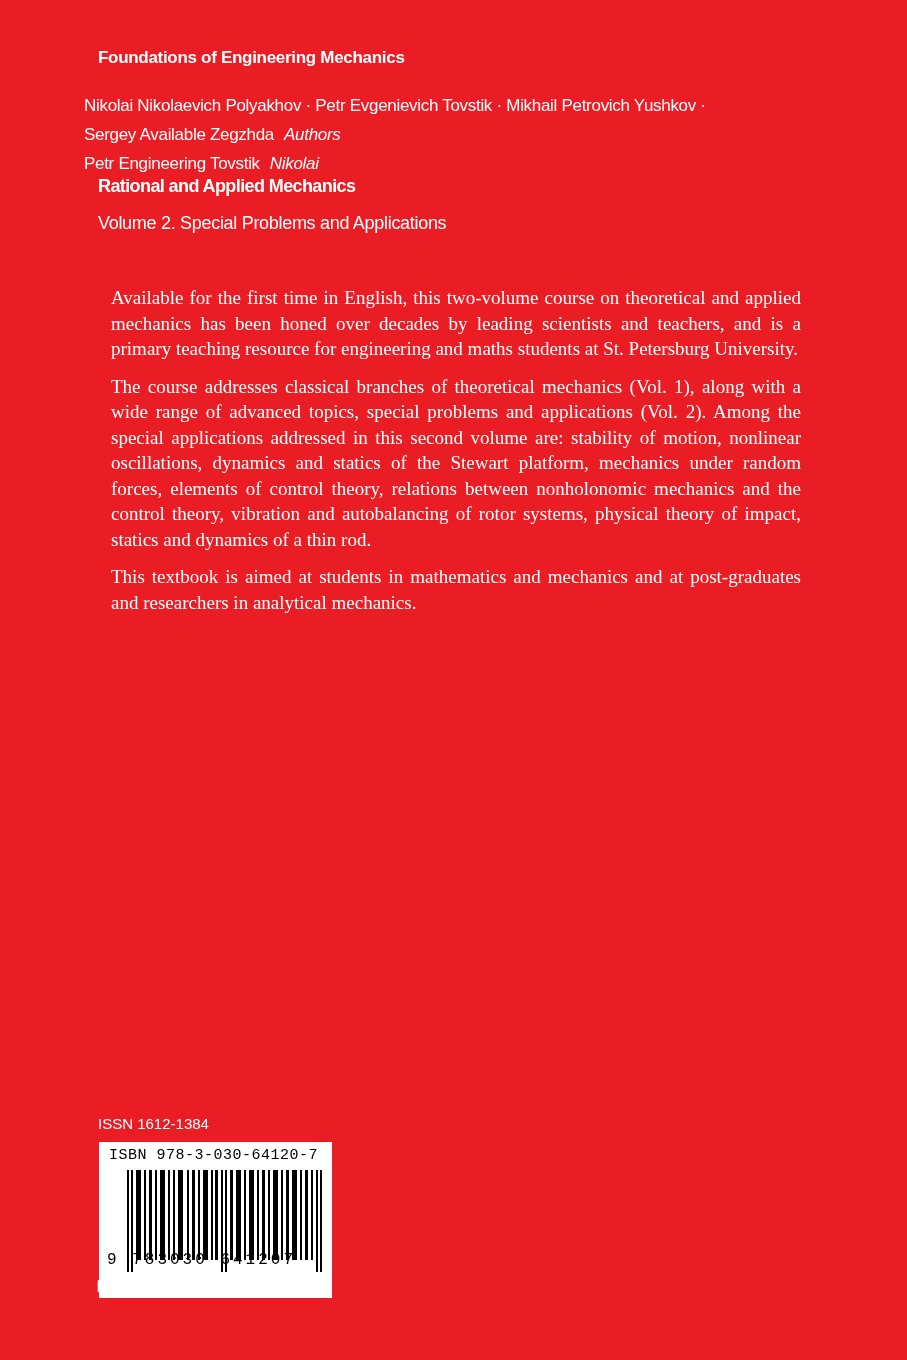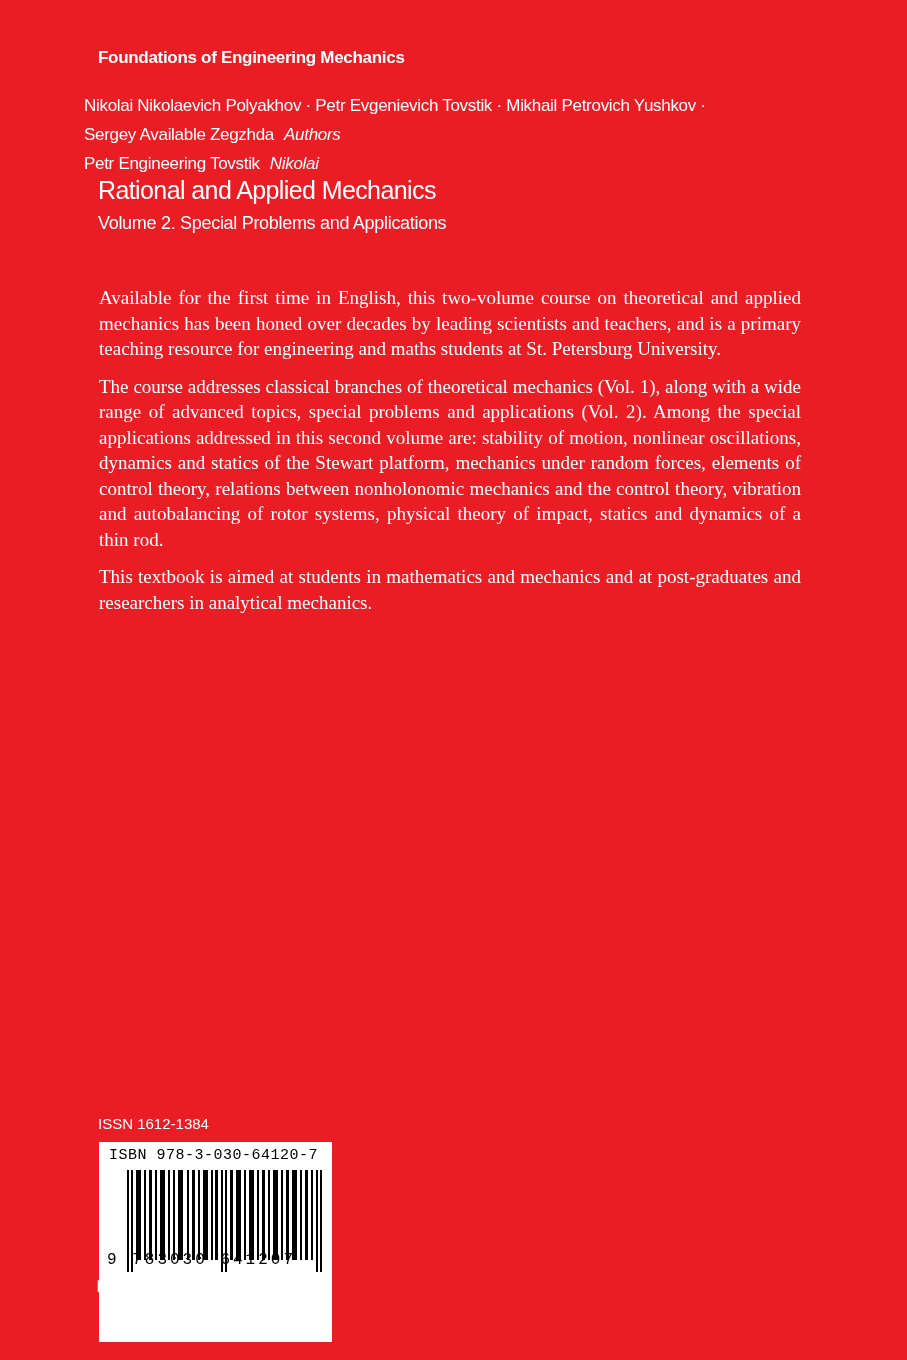--- a/index.html
+++ b/index.html
@@ -2,26 +2,26 @@
 <html><head>
 <meta charset="utf-8">
 <style>
   html,body{margin:0;padding:0;}
   body{width:907px;height:1360px;background:#ea1c24;color:#fff;position:relative;overflow:hidden;}
   .sans{font-family:"Liberation Sans",sans-serif;}
   .serif{font-family:"Liberation Serif",serif;}
   .series{position:absolute;left:98px;top:48px;font-size:17px;font-weight:bold;letter-spacing:-0.3px;}
   .authors{position:absolute;left:84px;top:91px;font-size:17px;line-height:29px;letter-spacing:-0.3px;}
   .role{font-style:italic;margin-left:10px;}
-  .title{position:absolute;left:98px;top:176px;font-size:25px;font-weight:normal;letter-spacing:-0.6px;}
+  .title{position:absolute;left:98px;top:176px;font-size:18px;font-weight:bold;letter-spacing:-0.6px;}
   .subtitle{position:absolute;left:98px;top:213px;font-size:18px;letter-spacing:-0.3px;}
   .blurb{position:absolute;left:99px;top:285px;width:702px;font-size:19px;line-height:25.5px;text-align:justify;}
-  .blurb p{margin:0 0 12px 0;}
+  .blurb p{margin:0 0 12px 12px;}
   .issn{position:absolute;left:98px;top:1115px;font-size:15px;font-weight:normal;}
-  .barcode{position:absolute;left:99px;top:1142px;width:233px;height:200px;background:#fff;color:#000;}
+  .barcode{position:absolute;left:99px;top:1142px;width:233px;height:156px;background:#fff;color:#000;}
   .isbn-text{position:absolute;left:10px;top:5px;font-family:"Liberation Mono",monospace;font-size:15px;letter-spacing:0.5px;}
   .bars{position:absolute;left:28px;top:28px;width:196px;height:102px;}
   .digits{position:absolute;left:8px;top:109px;font-family:"Liberation Mono",monospace;font-size:16px;letter-spacing:3px;}
   .springer{position:absolute;left:98px;top:1276px;font-size:15px;font-weight:bold;}
 </style>
 </head>
 <body>
 
 <div class="series sans">Foundations of Engineering Mechanics</div>
 

